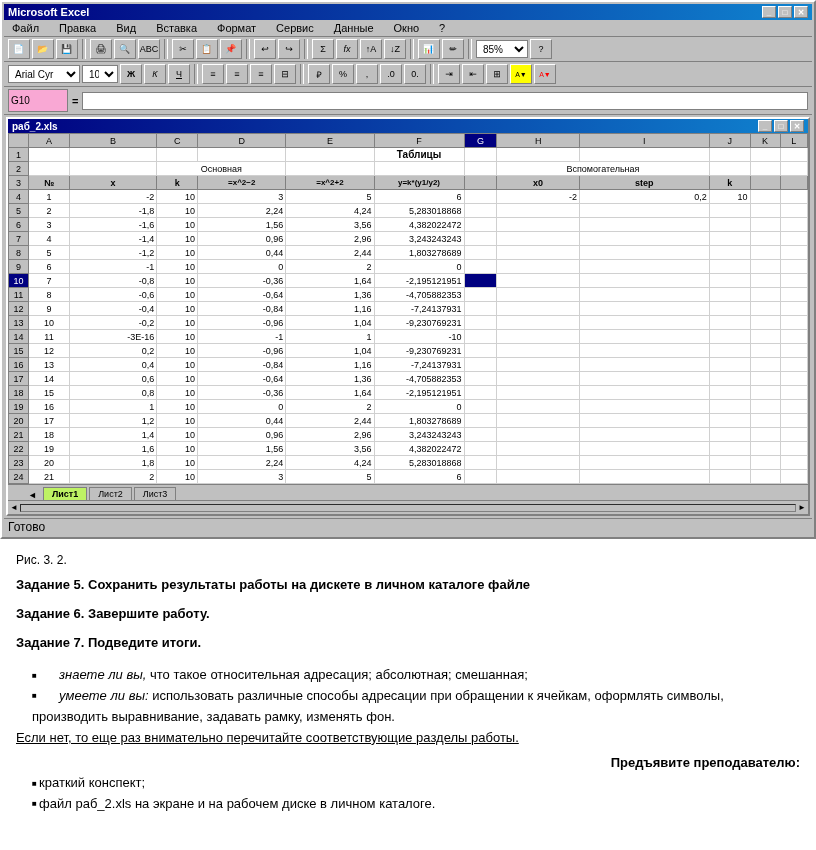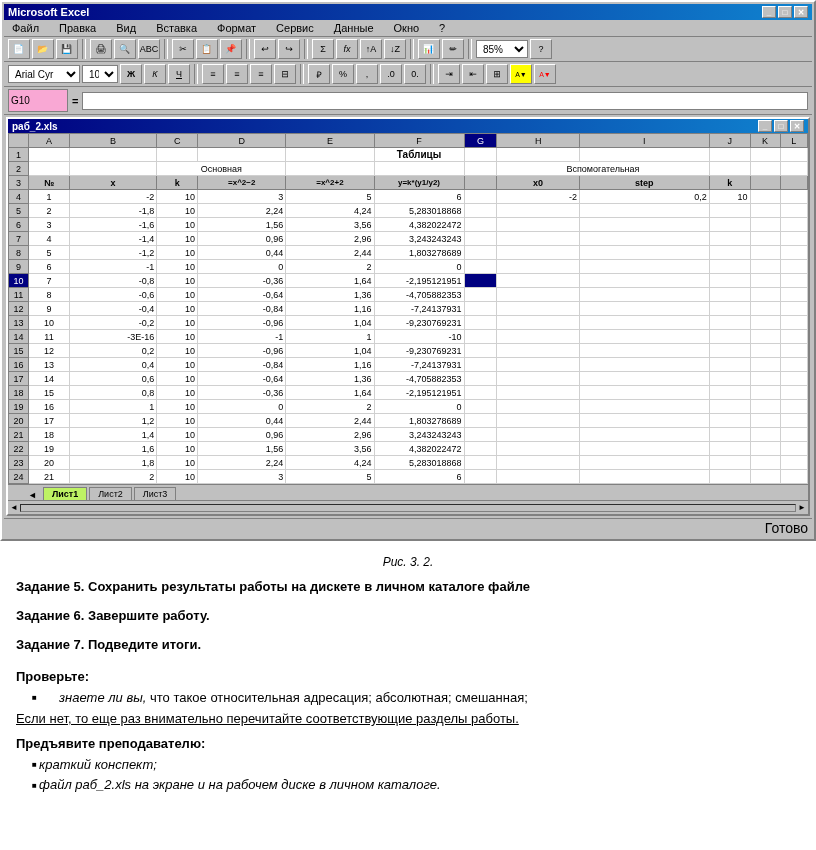--- a/index.html
+++ b/index.html
@@ -210,54 +210,51 @@
       cursor: pointer;
     }
     .sheet-tab.active {
       background: #bef264;
       font-weight: bold;
     }
 
     .status-bar {
       background: #c0c0c0;
       padding: 1px 4px;
-      font-size: 14px;
+      font-size: 12px;
       border-top: 1px solid #808080;
-      text-align: right;
     }
 
     
     .doc-area {
       padding: 8px 16px;
       background: white;
     }
     .fig-caption {
-      text-align: center;
       font-size: 12px;
       margin: 6px 0;
-      font-style: italic;
     }
     .task-section {
       margin: 8px 0;
       font-size: 13px;
       line-height: 1.6;
     }
-    .task-bold { font-weight: bold; }
+    .task-bold { font-weight: bold; text-align: right; }
     .task-italic { font-style: italic; margin-left: 20px; }
     .task-underline { text-decoration: underline; }
     .bullet-list {
       list-style: none;
       margin-left: 16px;
     }
     .bullet-list li::before {
       content: "■ ";
       font-size: 8px;
       vertical-align: middle;
     }
-    .bullet-italic { font-style: italic; }
+    .bullet-italic { }
   </style>
 </head>
 <body>
 
 <div class="window-outer">
 
   <div class="title-bar">
     <span>Microsoft Excel</span>
     <div class="title-bar-buttons">
       <div class="title-bar-btn">_</div>
@@ -785,25 +782,28 @@
     <span class="task-bold">Задание 5. Сохранить результаты работы на дискете в личном каталоге файле</span>
   </div>
   <div class="task-section">
     <span class="task-bold">Задание 6. Завершите работу.</span>
   </div>
   <div class="task-section">
     <span class="task-bold">Задание 7. Подведите итоги.</span>
   </div>
 
   <div class="task-section" style="margin-top:12px;">
-    <p class="task-bold">Проверьте:</p>
     <ul class="bullet-list">
       <li>
         <span class="task-italic">знаете ли вы,</span>
         <span> что такое относительная адресация; абсолютная; смешанная;</span>
+      </li>
+      <li>
+        <span class="task-italic">умеете  ли вы:</span>
+        <span> использовать различные способы адресации при обращении к ячейкам, оформлять символы, производить выравнивание,  задавать рамку, изменять фон.</span>
       </li>
     </ul>
     <p class="task-underline">Если нет, то еще раз внимательно перечитайте соответствующие разделы работы.</p>
     <p class="task-bold" style="margin-top:4px;">Предъявите преподавателю:</p>
     <ul class="bullet-list">
       <li class="bullet-italic">краткий конспект;</li>
       <li class="bullet-italic">файл раб_2.xls на экране и на рабочем диске в личном каталоге.</li>
     </ul>
   </div>
 </div>

